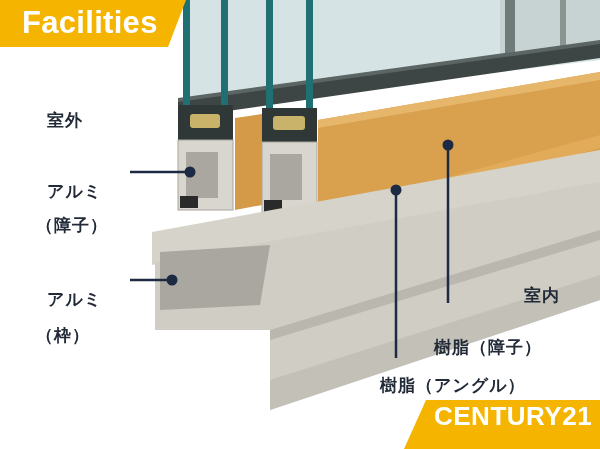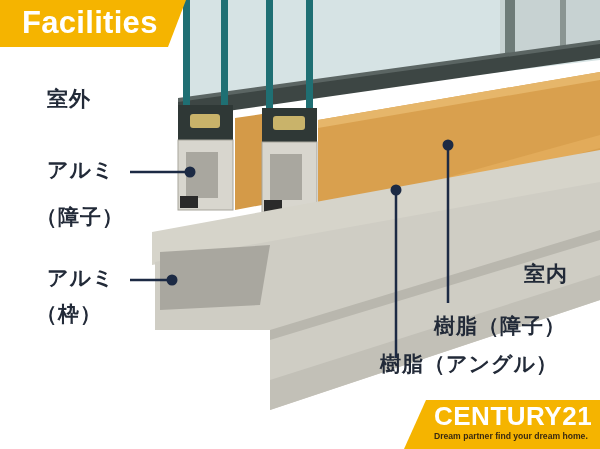--- a/index.html
+++ b/index.html
@@ -1,21 +1,21 @@
 <!DOCTYPE html>
 <html><head>
 <meta charset="utf-8">
 <style>
   html,body{margin:0;padding:0;}
   body{width:600px;height:449px;position:relative;overflow:hidden;background:#ffffff;font-family:"DejaVu Sans","Liberation Sans",sans-serif;}
   .banner{position:absolute;left:0;top:0;width:186px;height:47px;}
   .banner svg{position:absolute;left:0;top:0;}
   .banner-text{position:absolute;left:22px;top:5px;font-family:"Liberation Sans",sans-serif;font-weight:bold;font-size:31px;color:#ffffff;letter-spacing:0.3px;}
   .illus{position:absolute;left:0;top:0;width:600px;height:449px;}
-  .label{position:absolute;color:#222a38;font-size:21px;font-weight:bold;white-space:nowrap;line-height:1.2;letter-spacing:1px;}
+  .label{position:absolute;color:#222a38;font-size:17px;font-weight:bold;white-space:nowrap;line-height:1.2;letter-spacing:1px;margin-top:23px;}
   .logo{position:absolute;left:404px;top:400px;width:196px;height:53px;}
   .logo svg{position:absolute;left:0;top:0;}
   .logo-title{position:absolute;left:30px;top:1px;font-family:"Liberation Sans",sans-serif;font-weight:bold;font-size:26px;color:#ffffff;letter-spacing:0.5px;}
   .logo-tag{position:absolute;left:30px;top:31px;font-family:"Liberation Sans",sans-serif;font-weight:bold;font-size:8.6px;color:#3a2a10;white-space:nowrap;}
 </style>
 </head>
 <body>
 
 <svg class="illus" width="600" height="449" viewBox="0 0 600 449">
 
@@ -72,26 +72,25 @@
 
 <div class="banner">
   <svg width="186" height="47" viewBox="0 0 186 47">
     <polygon points="0,0 186,0 168,47 0,47" fill="#f5b400"></polygon>
   </svg>
   <span class="banner-text">Facilities</span>
 </div>
 
 <div class="label" style="left:47px;top:87px;">室外</div>
 <div class="label" style="left:47px;top:158px;">アルミ</div>
-<div class="label" style="left:36px;top:205px;">（障子）</div>
+<div class="label" style="left:36px;top:192px;">（障子）</div>
 <div class="label" style="left:47px;top:266px;">アルミ</div>
 <div class="label" style="left:36px;top:302px;">（枠）</div>
 <div class="label" style="left:524px;top:262px;">室内</div>
 <div class="label" style="left:434px;top:314px;">樹脂（障子）</div>
 <div class="label" style="left:380px;top:352px;">樹脂（アングル）</div>
 
 <div class="logo">
   <svg width="196" height="49" viewBox="0 0 196 49">
     <polygon points="22,0 196,0 196,49 0,49" fill="#f5b400"></polygon>
   </svg>
   <span class="logo-title">CENTURY21</span>
-  <span class="logo-tag">Dream partner find your dream home.</span>
 </div>
 
 </body></html>

